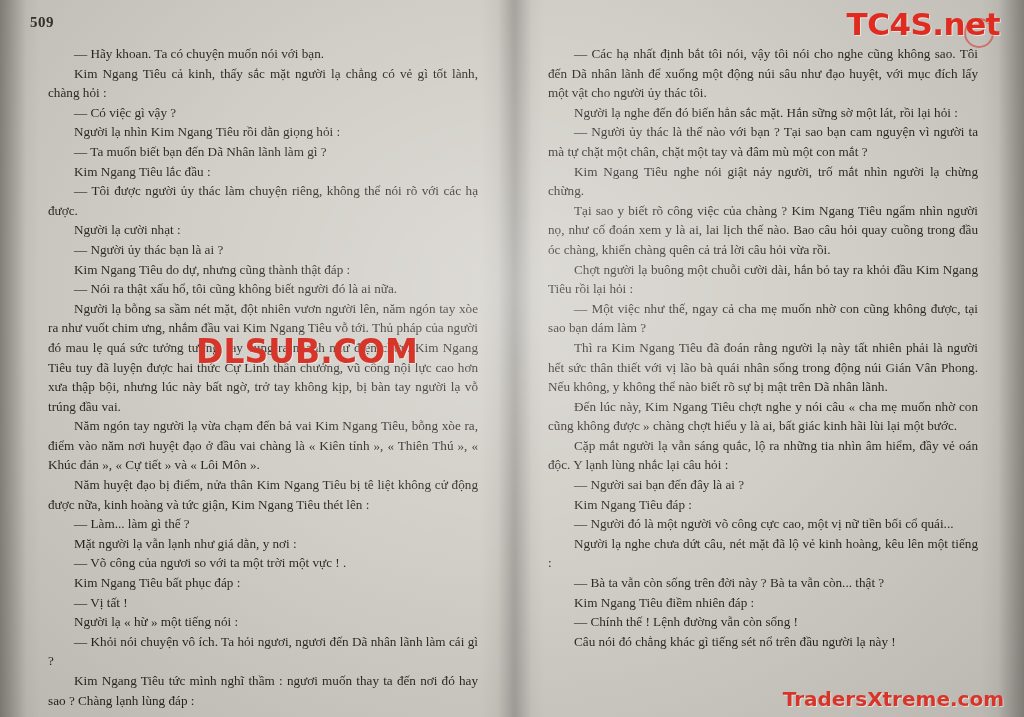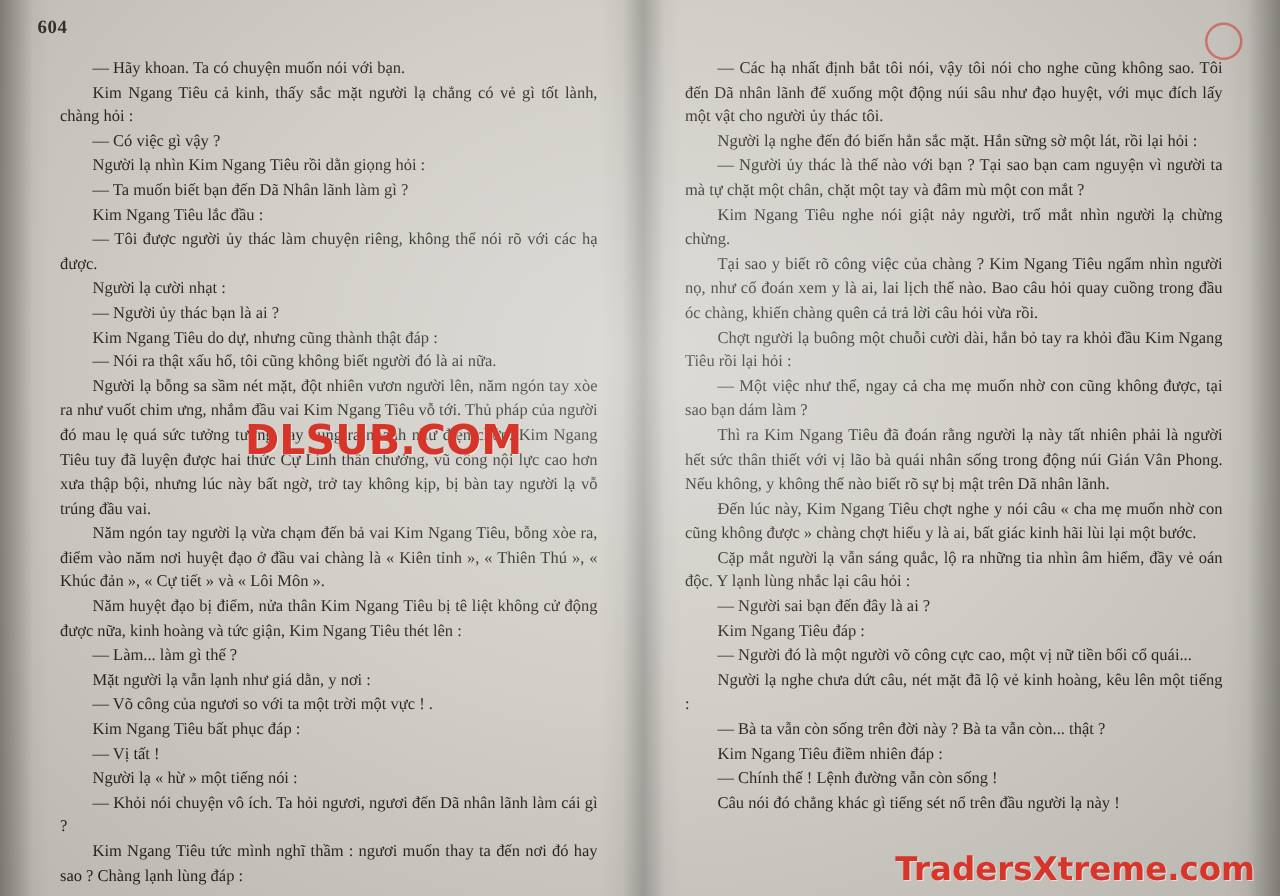--- a/index.html
+++ b/index.html
@@ -84,21 +84,21 @@
     letter-spacing: 0px;
     text-shadow: 1px 1px 0 rgba(255,255,255,0.5);
     z-index: 6;
   }
   .wm-traders {
     position: absolute;
     bottom: 6px;
     right: 20px;
     font-family: "DejaVu Sans", sans-serif;
     font-weight: bold;
-    font-size: 26px;
+    font-size: 20px;
     color: #d8352a;
     text-shadow: 1px 1px 0 rgba(255,255,255,0.5);
     z-index: 6;
   }
   .stamp {
     position: absolute;
     top: 18px;
     right: 30px;
     width: 26px;
     height: 26px;
@@ -129,22 +129,23 @@
 </style>
 </head>
 <body>
 
 <div class="page">
 
   <div class="spine"></div>
   <div class="edge-shadow-left"></div>
   <div class="edge-shadow-right"></div>
 
-  <div class="page-number">604</div>
+  <div class="page-number">509</div>
 
+  <div class="wm-tc4s">TC4S.net</div>
   <div class="stamp"></div>
   <div class="wm-dlsub">DLSUB.COM</div>
   <div class="wm-traders">TradersXtreme.com</div>
 
   <div class="columns">
     <div class="col left">
         <p>— Hãy khoan. Ta có chuyện muốn nói với bạn.</p>
         <p>Kim Ngang Tiêu cả kinh, thấy sắc mặt người lạ chẳng có vẻ gì tốt lành, chàng hỏi :</p>
         <p>— Có việc gì vậy ?</p>
         <p>Người lạ nhìn Kim Ngang Tiêu rồi dằn giọng hỏi :</p>

